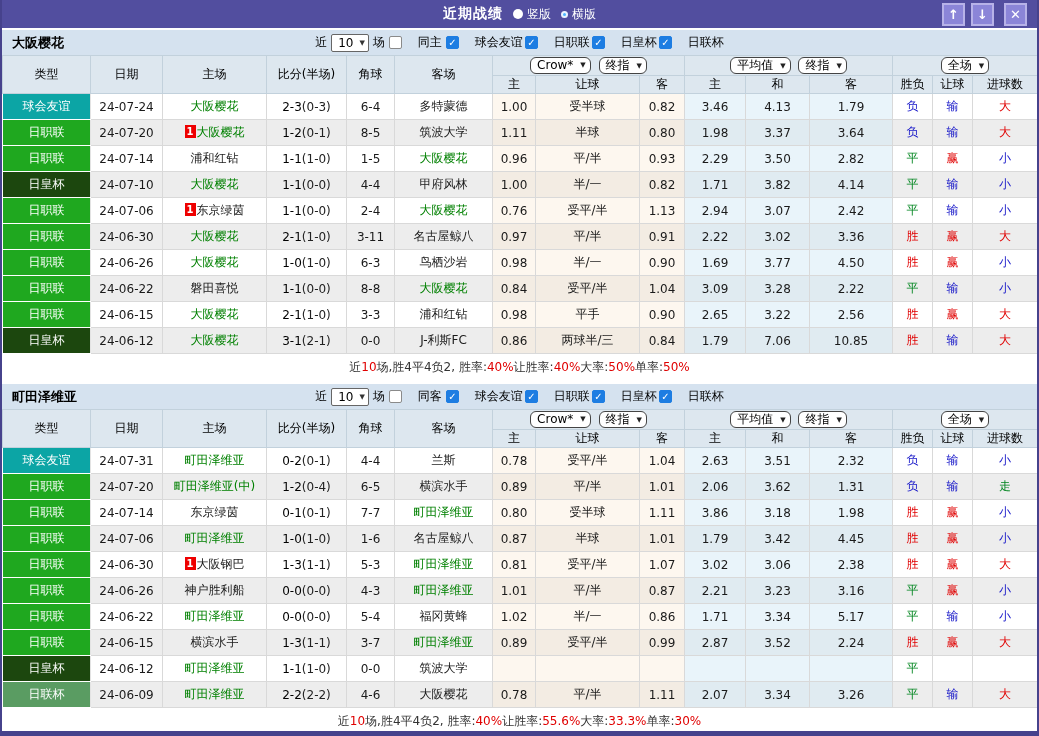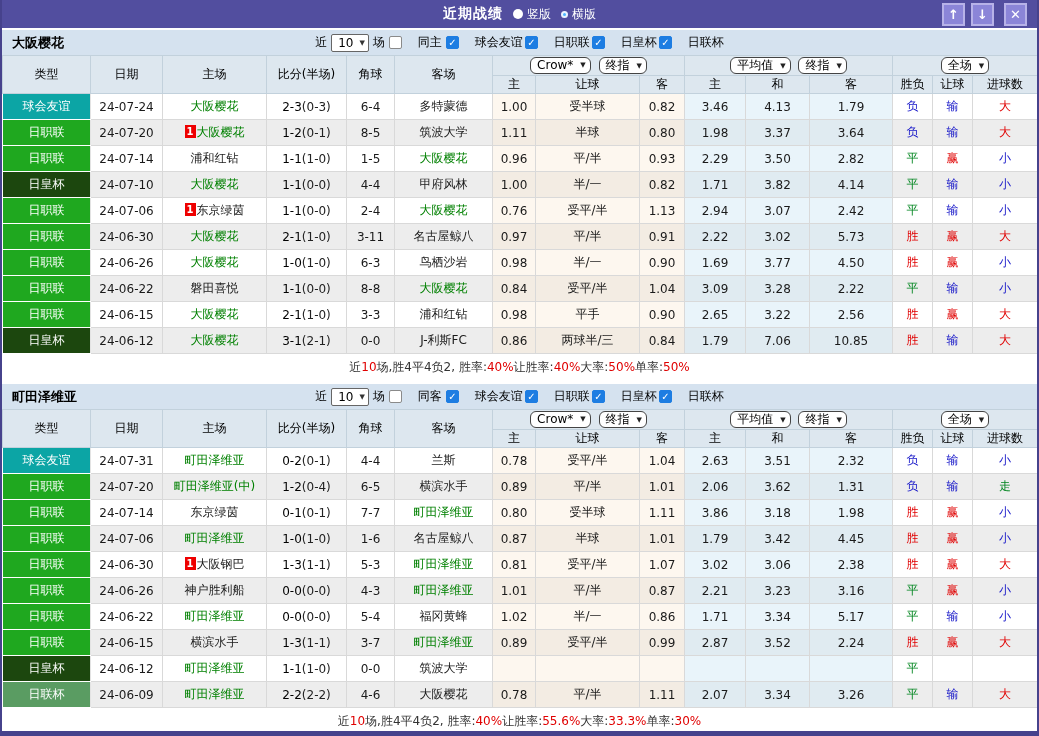--- a/index.html
+++ b/index.html
@@ -291,21 +291,21 @@
           <td>24-06-30</td>
           <td><span class="t-green">大阪樱花</span></td>
           <td><span class="ft">2-1</span><span class="ht">(1-0)</span></td>
           <td>3-11</td>
           <td><span class="">名古屋鲸八</span></td>
           <td class="col-crow">0.97</td>
           <td class="col-crow">平/半</td>
           <td class="col-crow">0.91</td>
           <td class="col-avg">2.22</td>
           <td class="col-avg">3.02</td>
-          <td class="col-avg">5.73</td>
+          <td class="col-avg">3.36</td>
           <td class="c-red">胜</td>
           <td class="c-red">赢</td>
           <td class="c-red">大</td>
         </tr>
         <tr class="row-odd">
           <td class="type-cell jleague">日职联</td>
           <td>24-06-26</td>
           <td><span class="t-green">大阪樱花</span></td>
           <td><span class="ft">1-0</span><span class="ht">(1-0)</span></td>
           <td>6-3</td>

